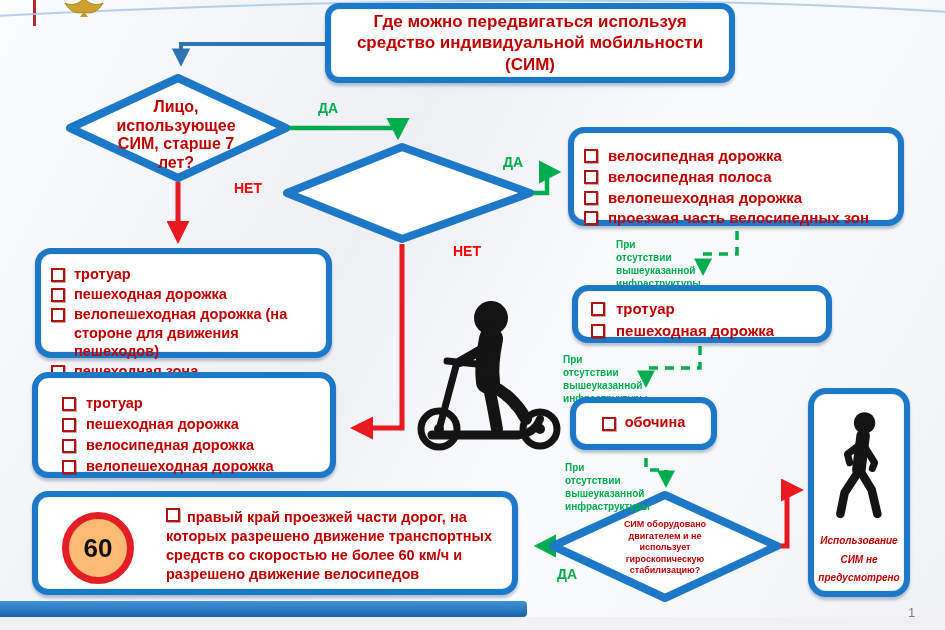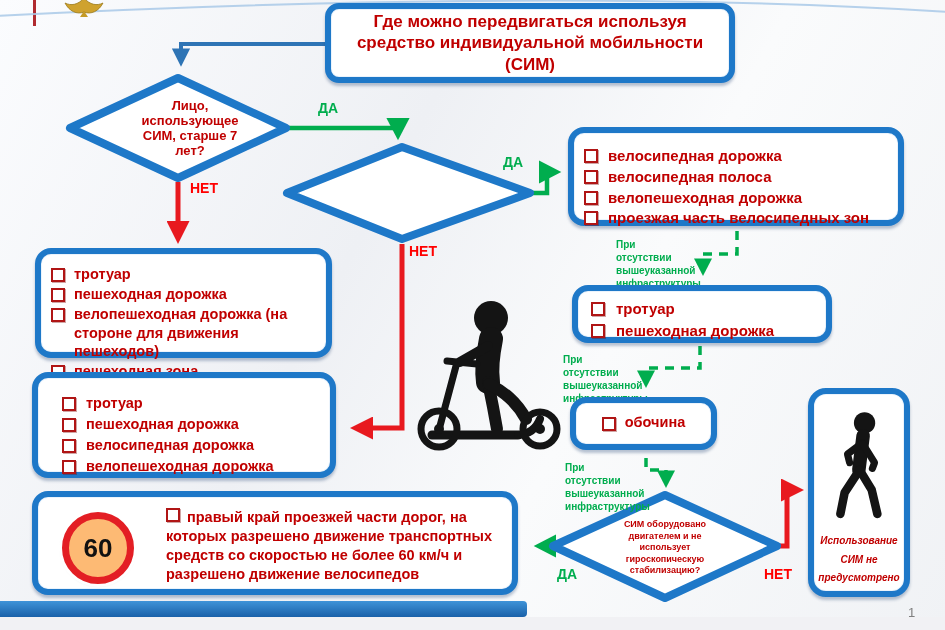--- a/index.html
+++ b/index.html
@@ -45,27 +45,27 @@
     background:#fdba74;box-shadow:0 0 0 3px #fff,0 1px 3px rgba(0,0,0,.35);
     display:flex;align-items:center;justify-content:center;color:#111;font-weight:bold;font-size:26px;}
   .road-text{position:absolute;left:128px;top:11px;width:344px;color:#c00000;font-weight:bold;
     font-size:14.5px;line-height:1.32;}
   .box-ped{left:808px;top:388px;width:102px;height:209px;border-radius:18px;}
   .ped-text{position:absolute;left:4px;top:138px;width:82px;color:#c00000;font-weight:bold;
     font-size:10px;line-height:1.85;text-align:center;font-style:italic;}
   .ped-svg{position:absolute;left:15px;top:16px;}
   
   .dq{position:absolute;color:#c00000;font-weight:bold;text-align:center;}
-  .dq1{left:130px;top:98px;width:120px;font-size:13px;line-height:1.16;}
+  .dq1{left:116px;top:98px;width:120px;font-size:16px;line-height:1.16;}
   .dq2{left:342px;top:164px;width:120px;font-size:12.5px;line-height:1.16;}
   .dq3{left:606px;top:519px;width:118px;font-size:9px;line-height:1.28;}
   
   .lbl{position:absolute;font-weight:bold;font-size:14px;}
   .yes{color:#00ad4e;}
-  .no{color:#ff0000;}
+  .no{color:#ff0000;margin-left:44px;}
   
   .note{position:absolute;color:#00ad4e;font-weight:bold;font-size:10px;line-height:1.3;text-align:left;}
   
   .bottom-bar{position:absolute;left:0;top:601px;width:527px;height:16px;
     background:linear-gradient(180deg,#3f93d8,#1a61a9);border-radius:0 4px 4px 0;}
   .footer-strip{position:absolute;left:0;top:617px;width:945px;height:13px;background:#f1f1f4;}
   .page-num{position:absolute;left:908px;top:605px;color:#7f7f7f;font-size:13px;}
   .red-tick{position:absolute;left:33px;top:0;width:3px;height:26px;background:#b02b30;}
 </style>
 </head>

